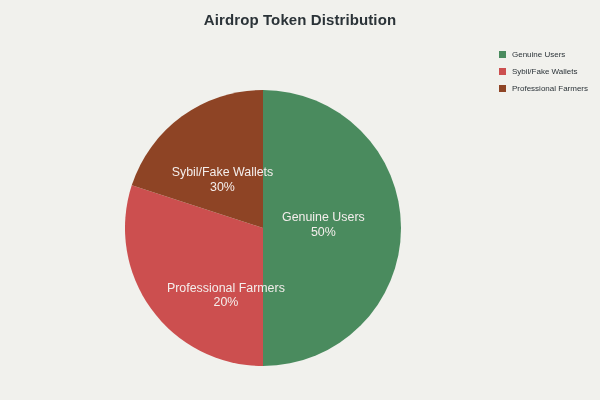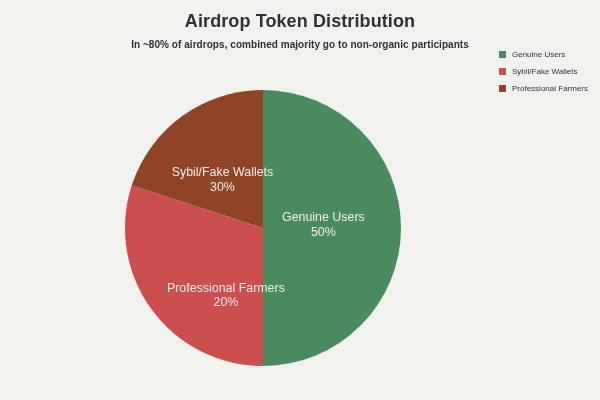--- a/index.html
+++ b/index.html
@@ -17,21 +17,21 @@
   #chart-root {
     position: absolute;
     inset: 0;
   }
   .title {
     position: absolute;
     left: 0;
     right: 0;
     top: 11px;
     text-align: center;
-    font-size: 18px;
+    font-size: 15px;
     font-weight: bold;
     color: #2b3338;
     letter-spacing: 0.1px;
   }
   .subtitle {
     position: absolute;
     left: 0;
     right: 0;
     top: 39px;
     text-align: center;
@@ -87,21 +87,20 @@
     white-space: nowrap;
     line-height: 10px;
   }
 </style>
 </head>
 <body style="background: rgb(241, 241, 237);">
 
 <div id="chart-root">
 
   <div class="title">Airdrop Token Distribution</div>
-  <div class="subtitle">In ~80% of airdrops, combined majority go to non-organic participants</div>
 
   <div class="pie-wrap">
     <svg class="pie-svg" viewBox="0 0 160 160">
 
       <path d="M 80 80 L 80 0 A 80 80 0 0 1 80 160 Z" fill="#4a8b5e"></path>
 
       <path d="M 80 80 L 80 160 A 80 80 0 0 1 3.91 55.28 Z" fill="#cc4f4f"></path>
 
       <path d="M 80 80 L 3.91 55.28 A 80 80 0 0 1 80 0 Z" fill="#8e4425"></path>
 

